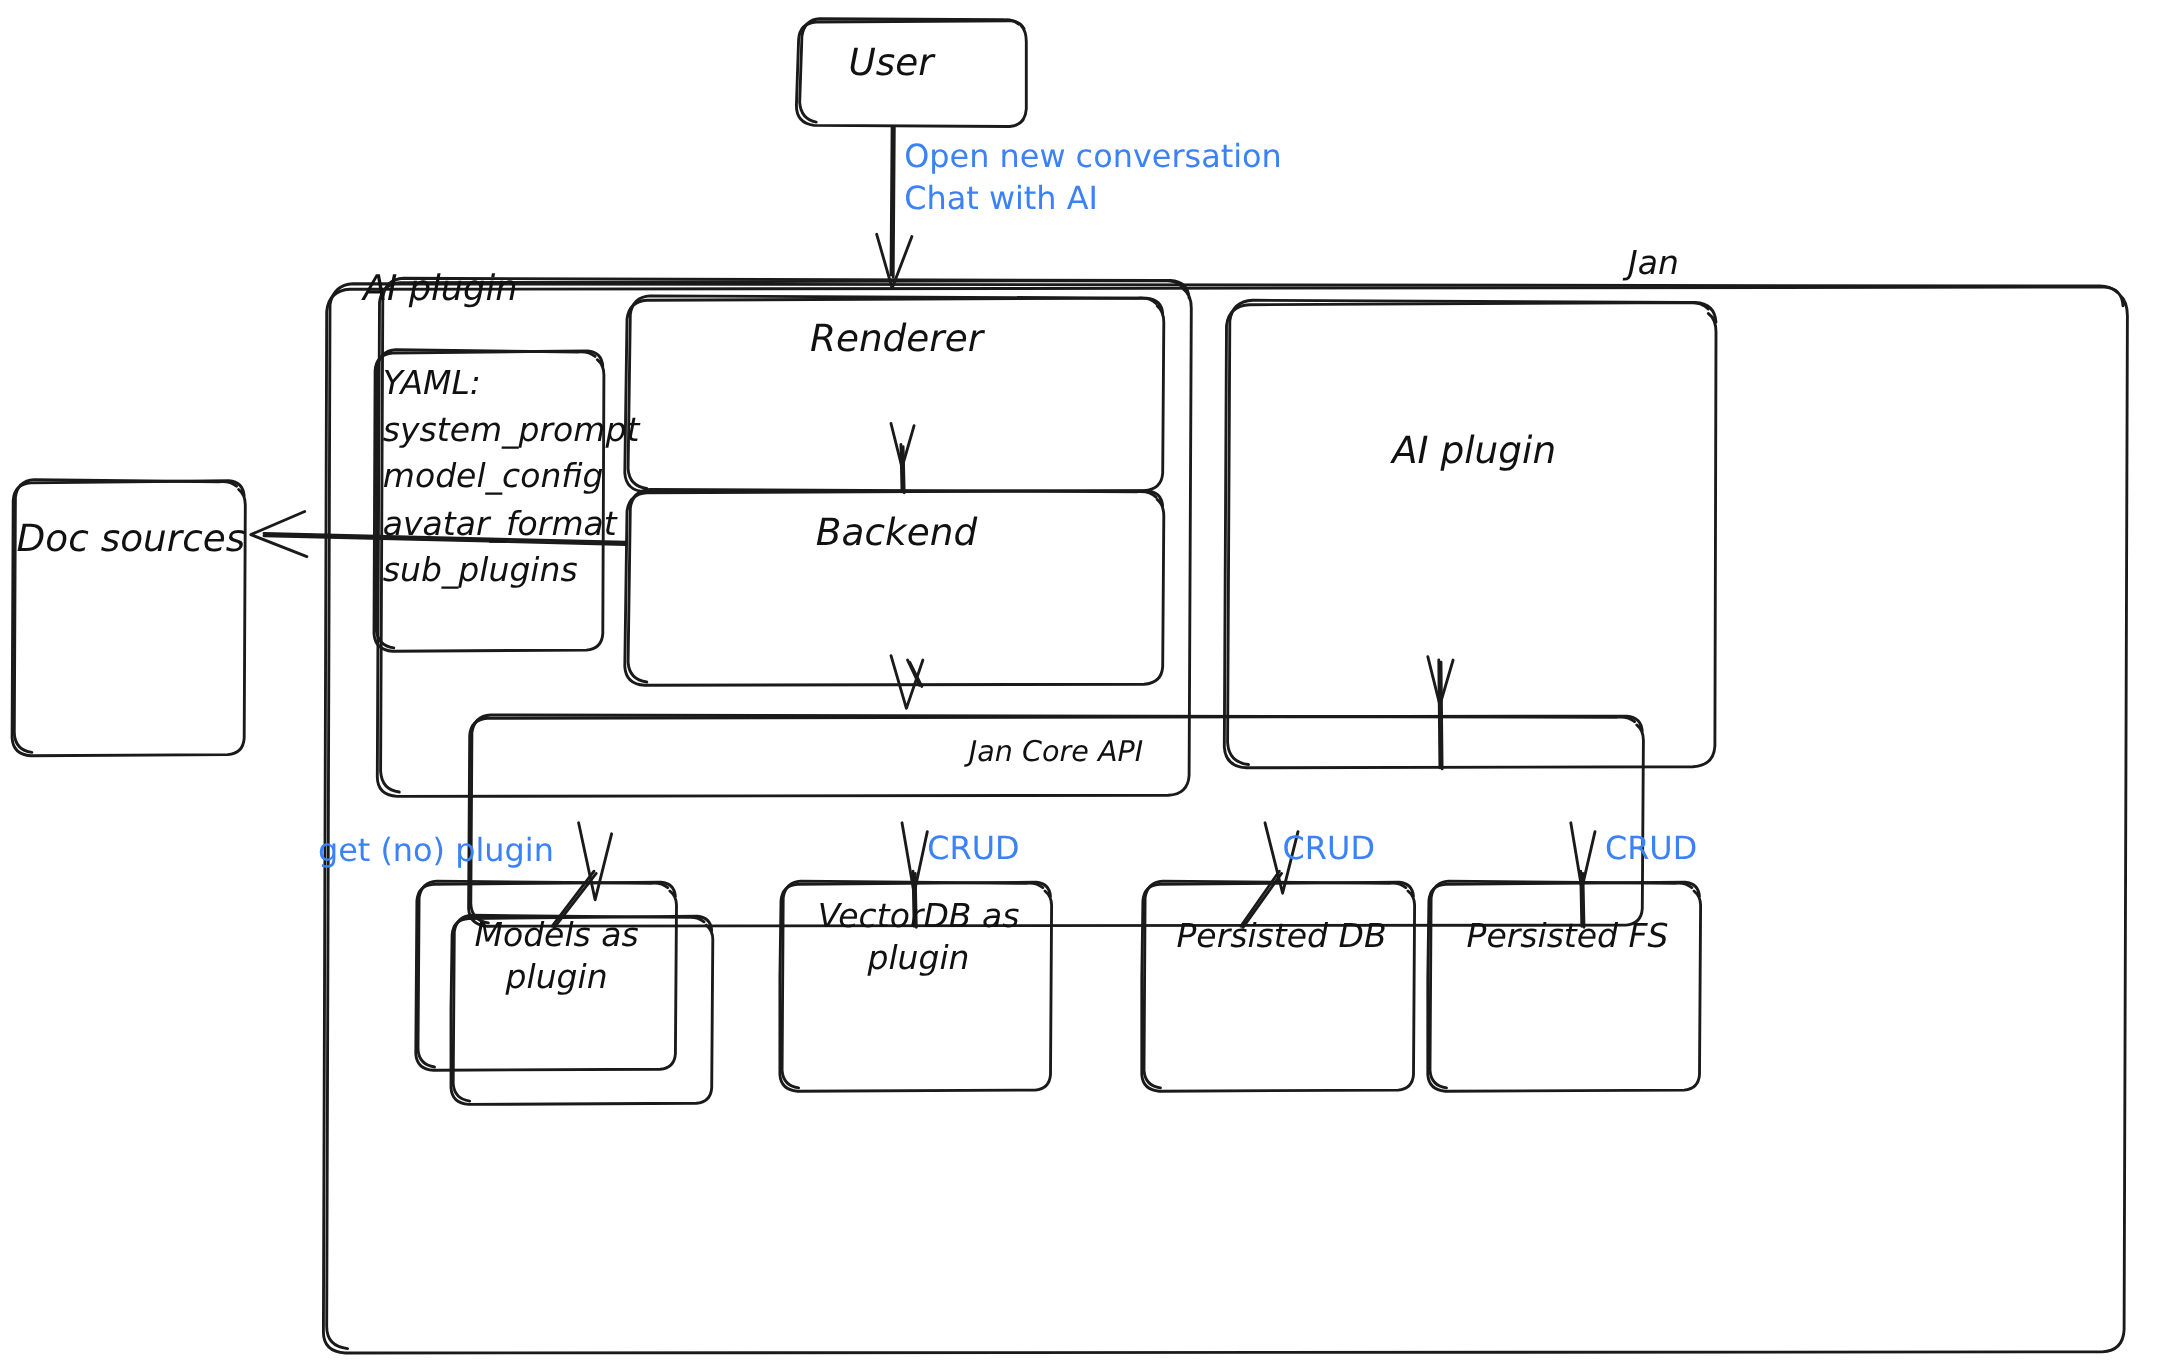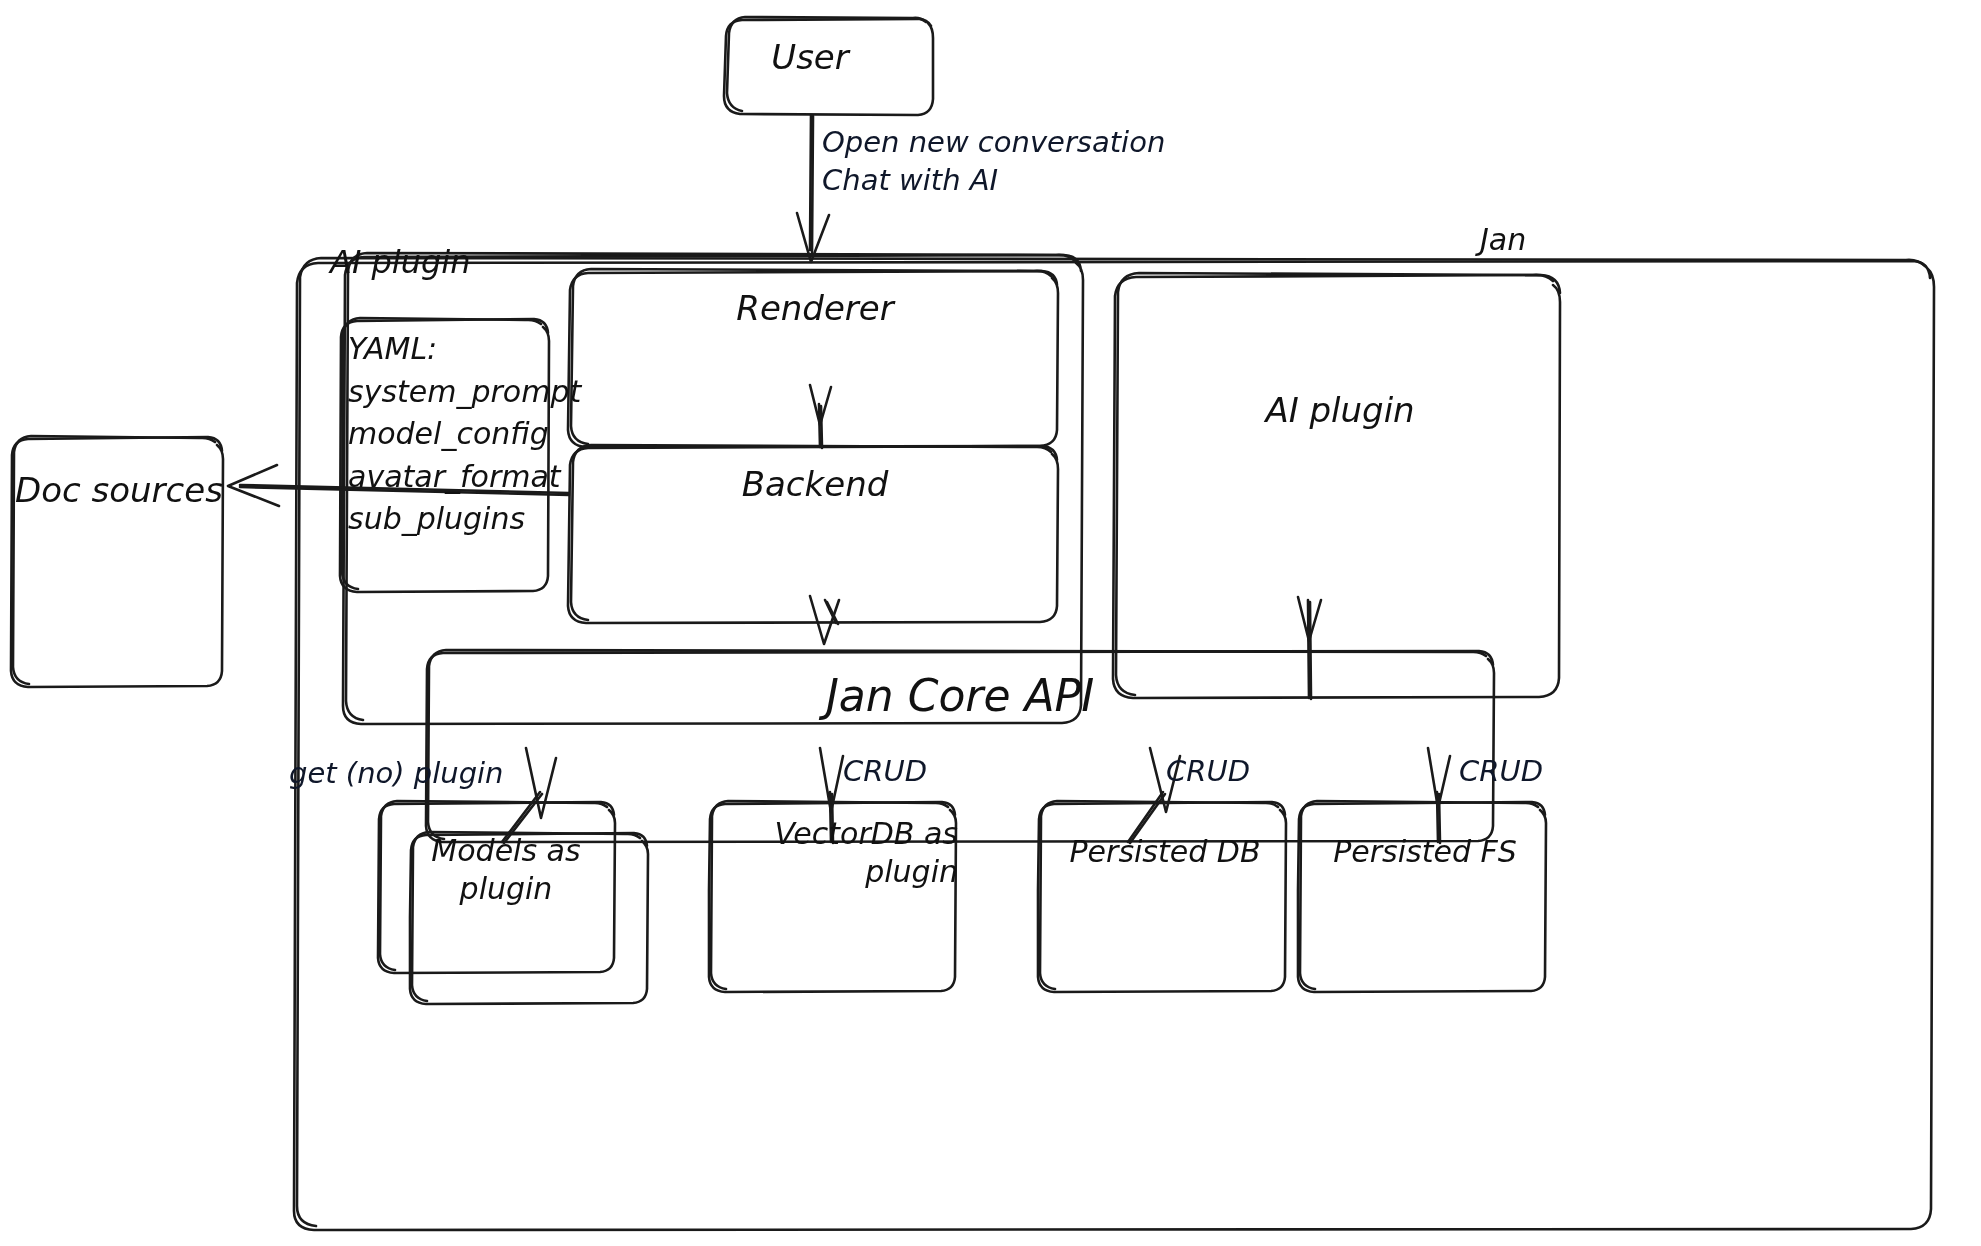--- a/index.html
+++ b/index.html
@@ -28,23 +28,22 @@
     color: #111111;
     font-family: "DejaVu Sans", sans-serif;
     font-style: italic;
     white-space: pre;
     text-align: center;
     pointer-events: none;
     line-height: 1.25;
   }
   .edge-label {
     position: absolute;
-    color: #0f172a;
-    font-family: "DejaVu Sans", sans-serif;
-    font-style: italic;
+    color: #3b82f6;
+    font-family: "DejaVu Sans", sans-serif;
     white-space: pre;
     line-height: 1.3;
   }
   .container-label {
     position: absolute;
     color: #111111;
     font-family: "DejaVu Sans", sans-serif;
     font-style: italic;
     white-space: pre;
   }
@@ -55,23 +54,23 @@
     font-style: italic;
     white-space: pre;
     line-height: 1.42;
     font-size: 30px;
   }
   .t-user        { left: 730px; top: 36px;  width: 160px; font-size: 34px; }
   .t-renderer    { left: 570px; top: 287px; width: 490px; font-size: 34px; }
   .t-backend     { left: 570px; top: 463px; width: 490px; font-size: 34px; }
   .t-aiplugin-r  { left: 1120px;top: 389px; width: 440px; font-size: 34px; }
   .t-docsources  { left: 14px;  top: 469px; width: 210px; font-size: 34px; }
-  .t-jancore     { left: 430px; top: 668px; width: 1060px;font-size: 44px; }
+  .t-jancore     { left: 430px; top: 668px; width: 1060px;font-size: 26px; }
   .t-models      { left: 410px; top: 832px; width: 192px; font-size: 30px; }
-  .t-vectordb    { left: 712px; top: 815px; width: 246px; font-size: 30px; text-align: right; }
+  .t-vectordb    { left: 712px; top: 815px; width: 246px; font-size: 30px; }
   .t-persisteddb { left: 1046px;top: 833px; width: 238px; font-size: 30px; }
   .t-persistedfs { left: 1306px;top: 833px; width: 238px; font-size: 30px; }
 
   .l-jan         { left: 1480px; top: 222px; font-size: 30px; }
   .l-aiplugin    { left: 330px;  top: 243px; font-size: 32px; }
 
   .e-open        { left: 822px;  top: 124px; font-size: 29px; }
   .e-getstream   { left: 289px;  top: 755px; font-size: 29px; }
   .e-crud1       { left: 843px;  top: 753px; font-size: 29px; }
   .e-crud2       { left: 1166px; top: 753px; font-size: 29px; }

